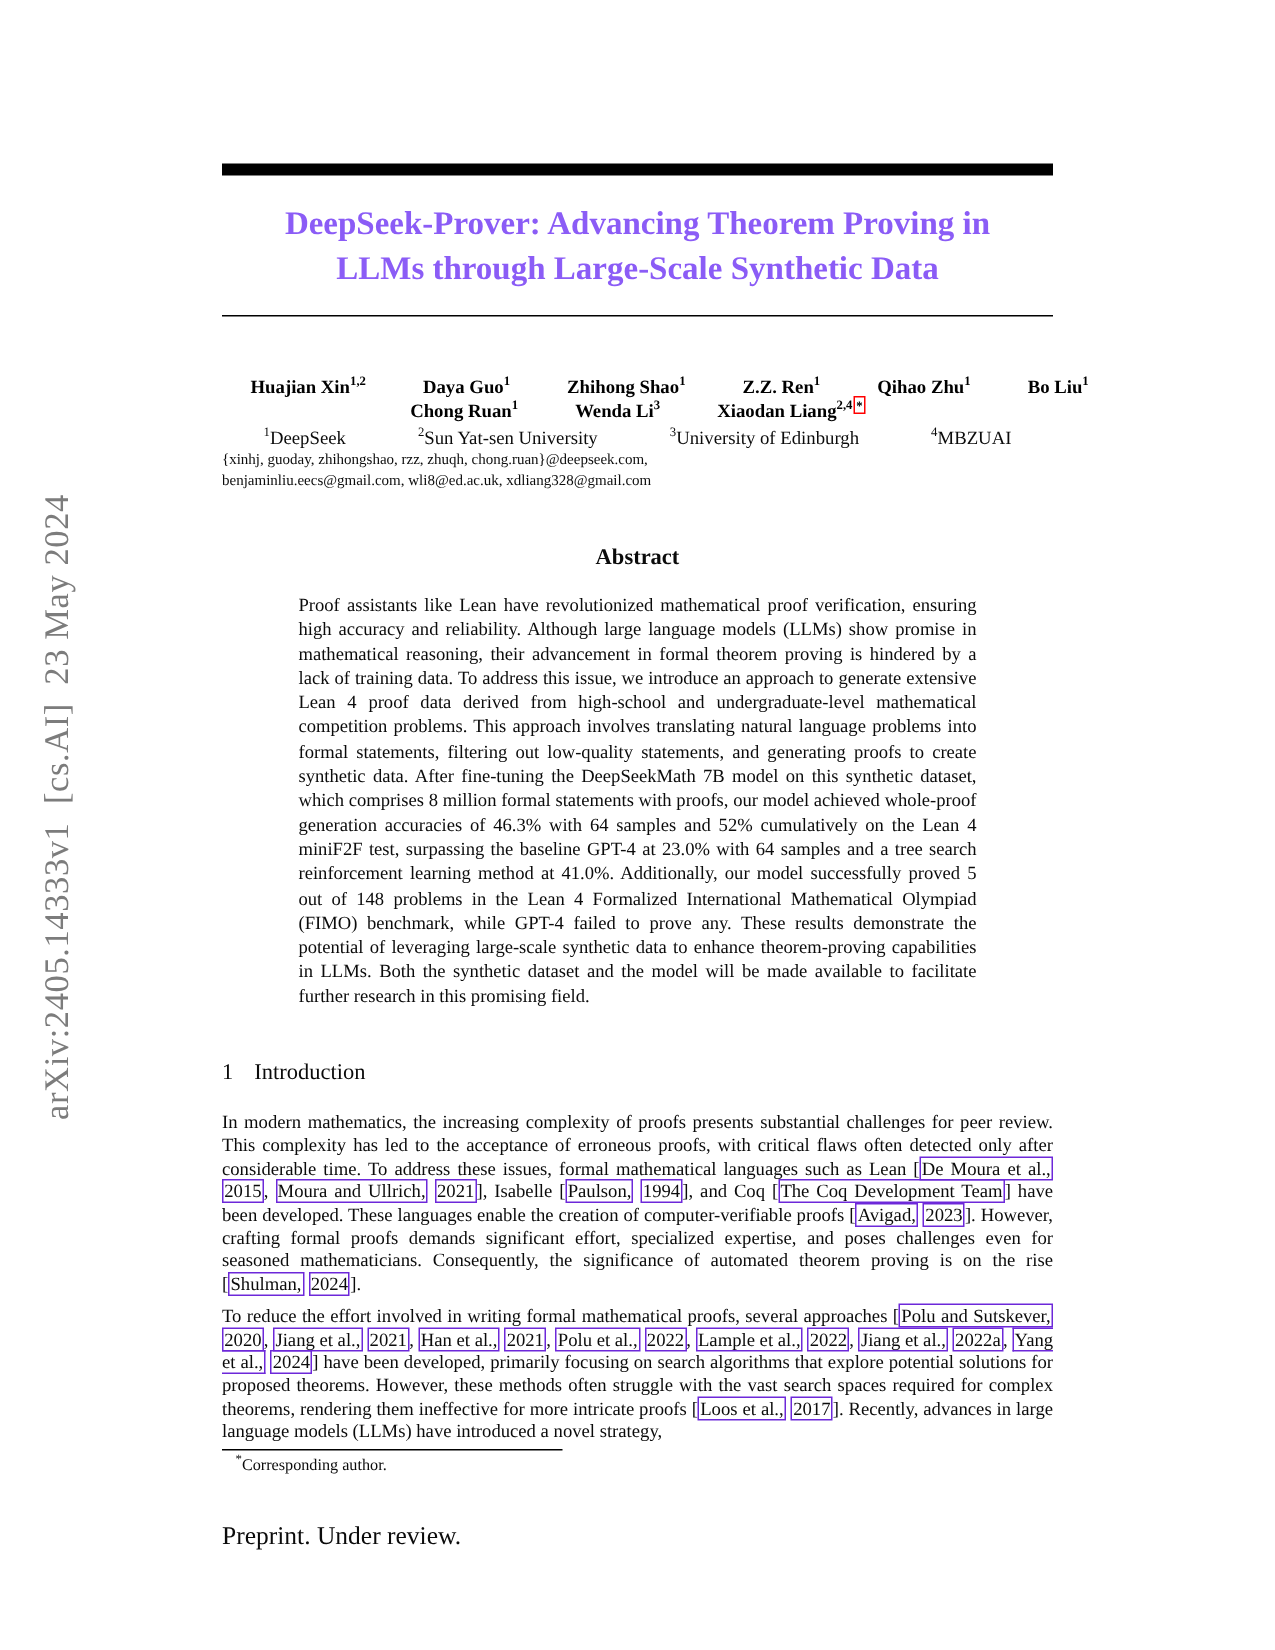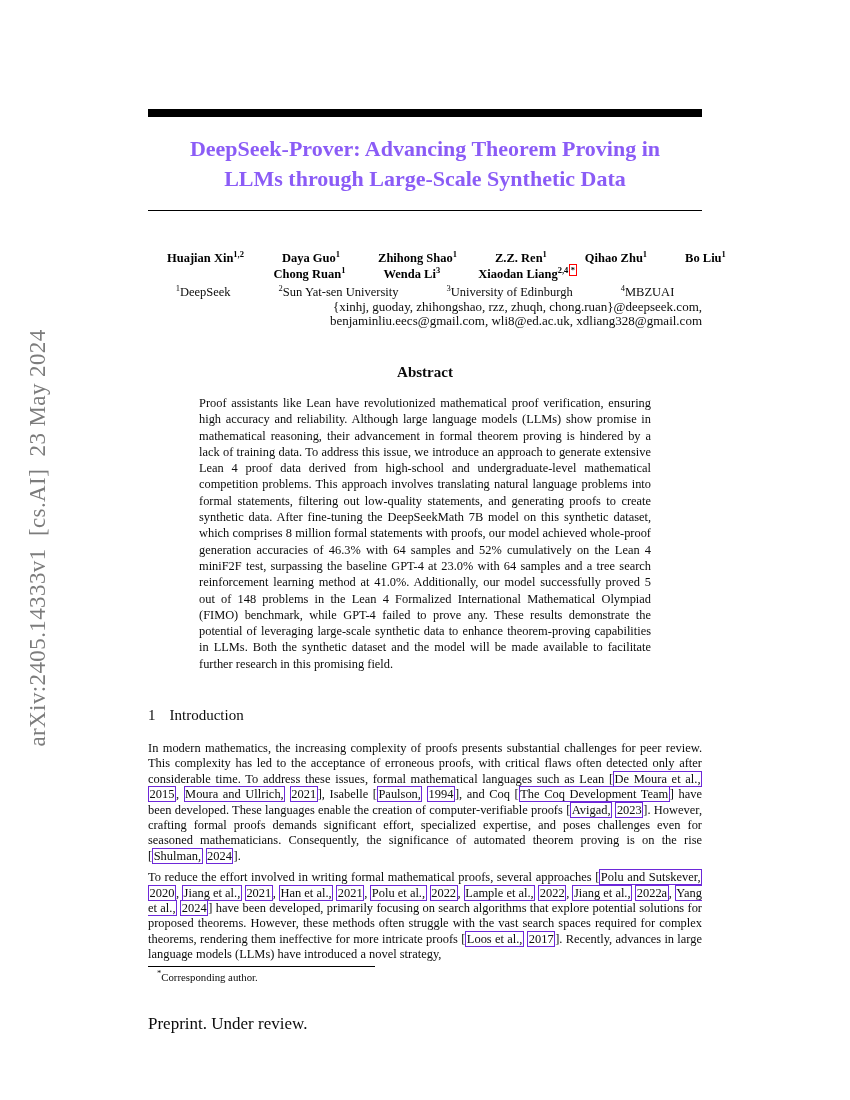--- a/index.html
+++ b/index.html
@@ -34,22 +34,22 @@
   .authors-line .author { margin:0 19px; white-space:nowrap; }
   sup { font-size:8.5px; line-height:0; vertical-align:super; }
 
   .affil-line {
     position:absolute; top:285px; left:0; width:554px; text-align:center;
     font-size:12.5px; line-height:15px;
   }
   .affil-line .affil { margin:0 24px; white-space:nowrap; }
 
   .email-line {
-    position:absolute; left:0; width:554px; text-align:right;
-    font-size:13px; line-height:14px;
+    position:absolute; left:0; width:554px; text-align:left;
+    font-size:10px; line-height:14px;
   }
 
   .abstract-heading {
     position:absolute; top:364px; left:0; width:554px; text-align:center;
     font-size:15px; font-weight:bold;
   }
   .abstract-body {
     position:absolute; top:395px; left:51px; width:452px;
     font-size:12.4px; line-height:16.3px; text-align:justify;
   }

